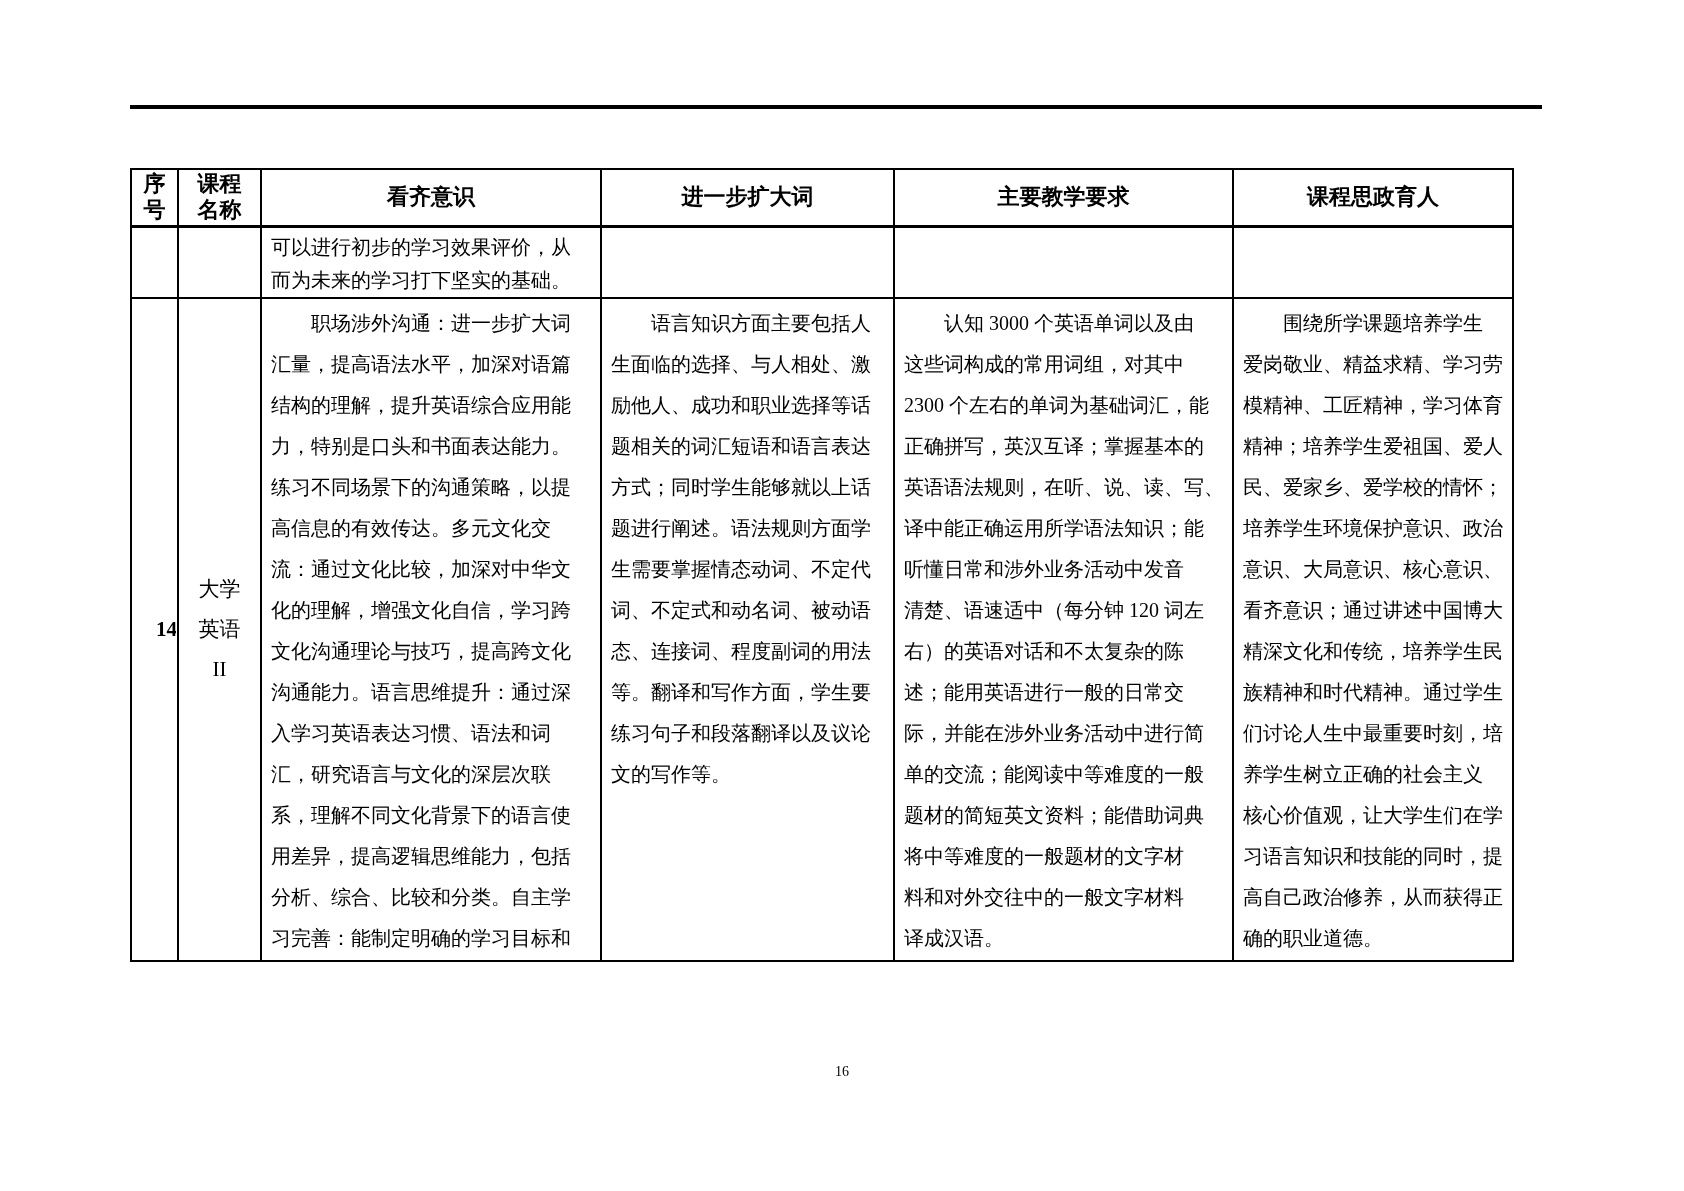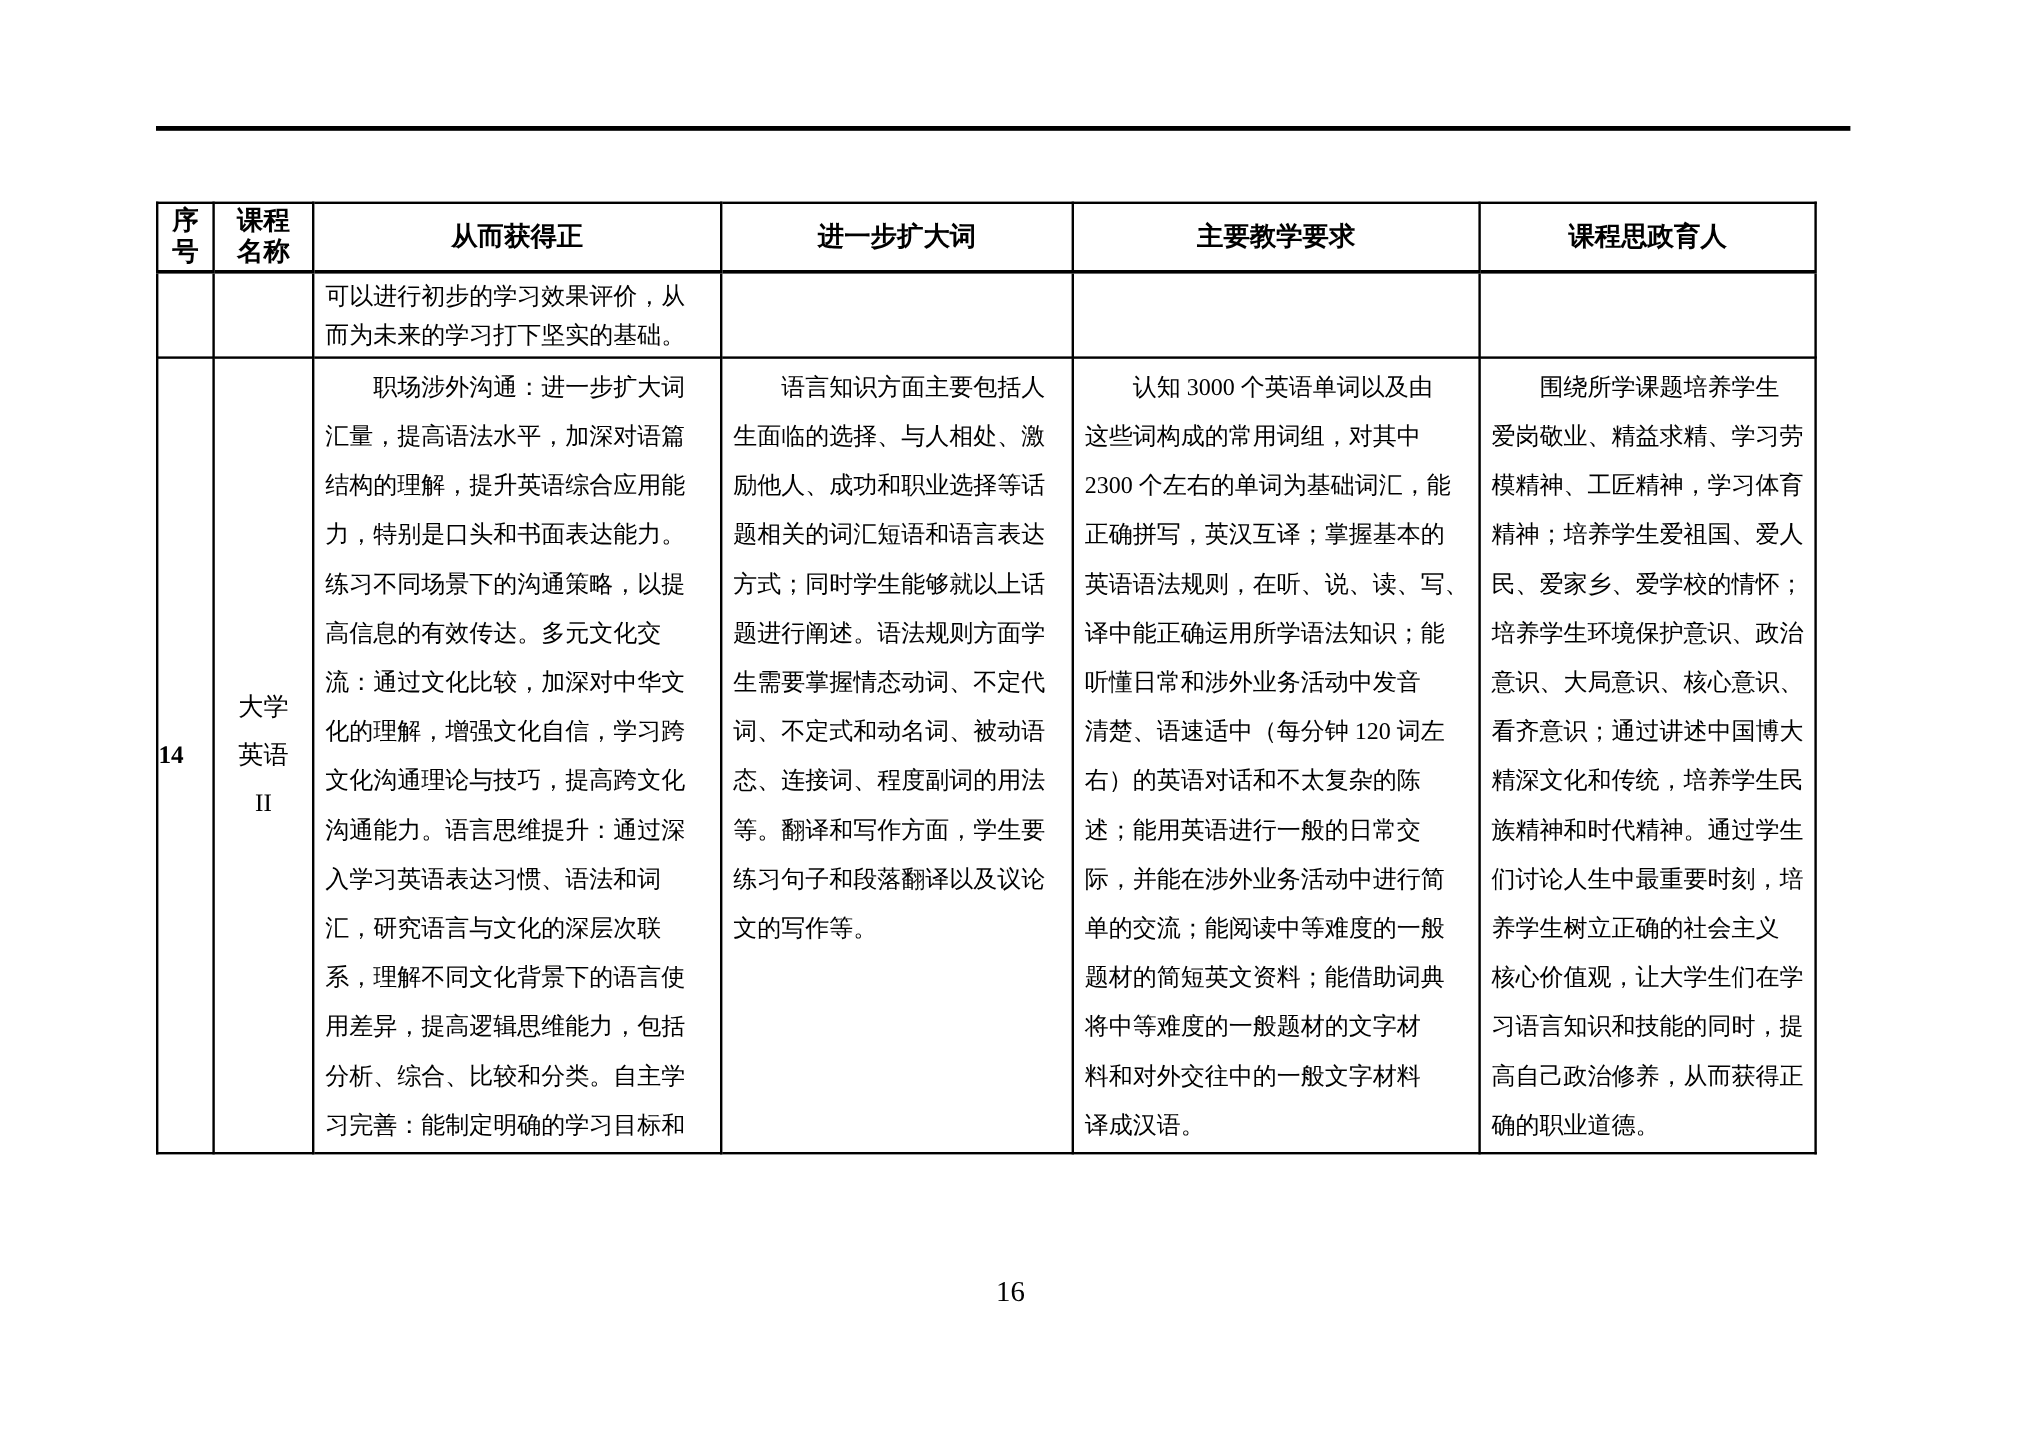--- a/index.html
+++ b/index.html
@@ -55,40 +55,40 @@
   tr.main-row { height: 663px; }
   td.cell-text {
     vertical-align: top;
     text-align: left;
     white-space: pre-line;
     font-size: 20px;
     line-height: 41px;
     padding: 4px 6px 0 9px;
   }
   td.cell-index {
-    text-align: left;
+    text-align: right;
     vertical-align: middle;
     font-weight: bold;
     font-size: 21px;
     border-radius: 13px;
   }
   td.cell-course-name {
     text-align: center;
     vertical-align: middle;
     font-size: 21px;
     line-height: 40px;
     white-space: pre-line;
   }
   .page-number {
     position: absolute;
     top: 1064px;
     left: 0;
     width: 100%;
     text-align: center;
-    font-size: 24px;
+    font-size: 14px;
     font-family: "Liberation Serif", "DejaVu Serif", serif;
   }
 </style>
 </head>
 <body>
 
 <div class="page">
 
   <div class="top-rule"></div>
 
@@ -100,21 +100,21 @@
       <col style="width:293px">
       <col style="width:339px">
       <col style="width:280px">
     </colgroup>
     <thead>
       <tr class="header-row">
         <th>序
 号</th>
         <th>课程
 名称</th>
-        <th>从而获得正</th>
+        <th>看齐意识</th>
         <th>进一步扩大词</th>
         <th>主要教学要求</th>
         <th>课程思政育人</th>
       </tr>
     </thead>
     <tbody>
       <tr class="carryover-row">
         <td></td>
         <td></td>
         <td class="cell-text">可以进行初步的学习效果评价，从

